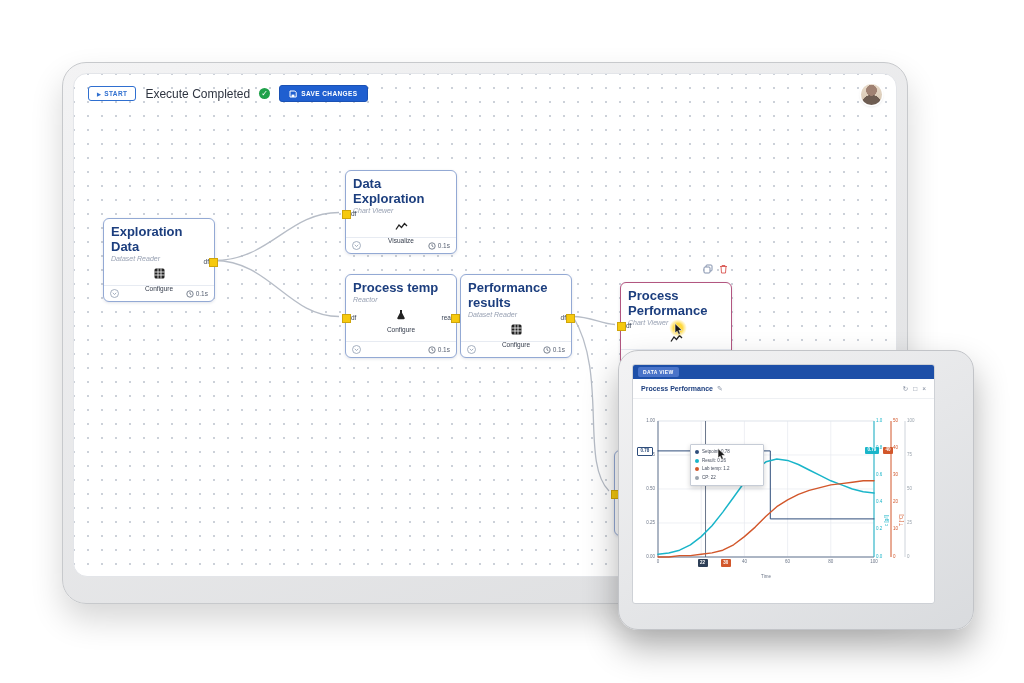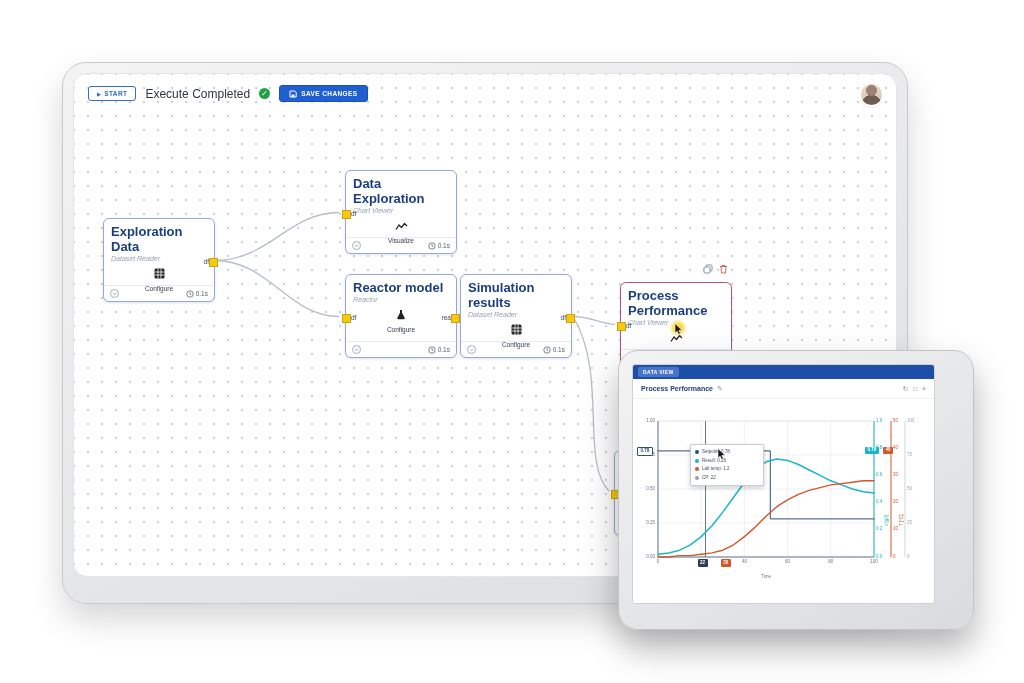--- a/index.html
+++ b/index.html
@@ -178,21 +178,21 @@
               </svg>
               <span>0.1s</span>
             </span>
         </div>
         <span class="port in"></span>
         <span class="port-label in">df</span>
       </div>
 
       <div class="node" style="left:271px;top:200px">
         <div class="node-head">
-          <div class="node-title">Reactor model</div>
+          <div class="node-title">Process temp</div>
           <div class="node-sub">Reactor</div>
         </div>
         <div class="node-body">
           <span><svg width="10" height="11" viewBox="0 0 10 11">
                 <path d="M4 1 h2 v2.8 l2.6 4.9 a1 1 0 0 1 -0.9 1.5 H2.3 a1 1 0 0 1 -0.9 -1.5 L4 3.8z" fill="#222"></path>
               </svg></span>
           <div class="node-action">Configure</div>
         </div>
         <div class="node-foot">
           <span class="expand">
@@ -210,21 +210,21 @@
             </span>
         </div>
         <span class="port in"></span>
         <span class="port-label in">df</span>
         <span class="port out"></span>
         <span class="port-label out">rea</span>
       </div>
 
       <div class="node" style="left:386px;top:200px">
         <div class="node-head">
-          <div class="node-title">Simulation results</div>
+          <div class="node-title">Performance results</div>
           <div class="node-sub">Dataset Reader</div>
         </div>
         <div class="node-body">
           <span><svg width="11" height="11" viewBox="0 0 11 11">
                 <rect x="0.5" y="0.5" width="10" height="10" rx="1.5" fill="#222"></rect>
                 <path d="M0.5 4 H10.5 M0.5 7 H10.5 M4 0.5 V10.5 M7 0.5 V10.5" stroke="#fff" stroke-width="0.8"></path>
               </svg></span>
           <div class="node-action">Configure</div>
         </div>
         <div class="node-foot">

